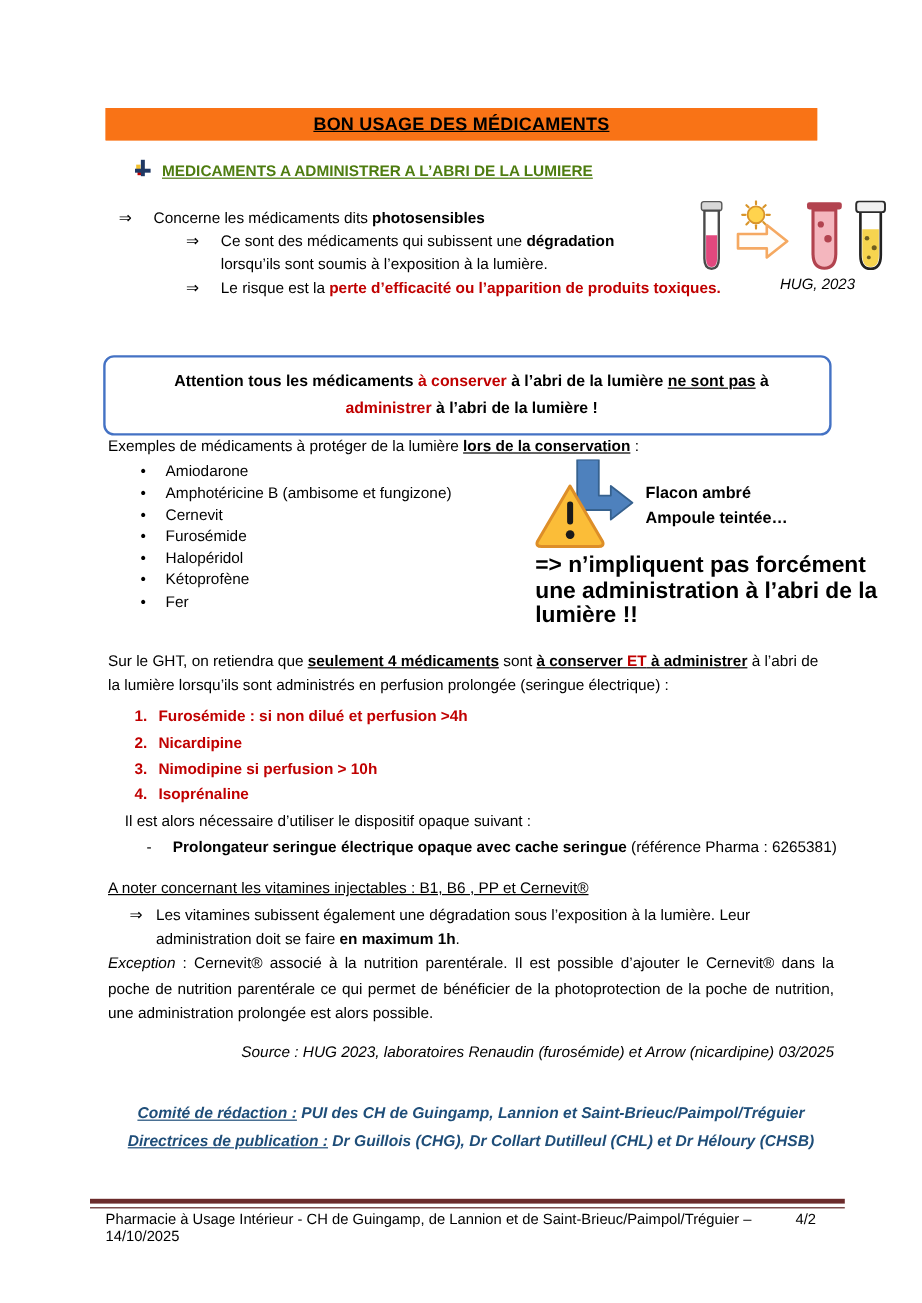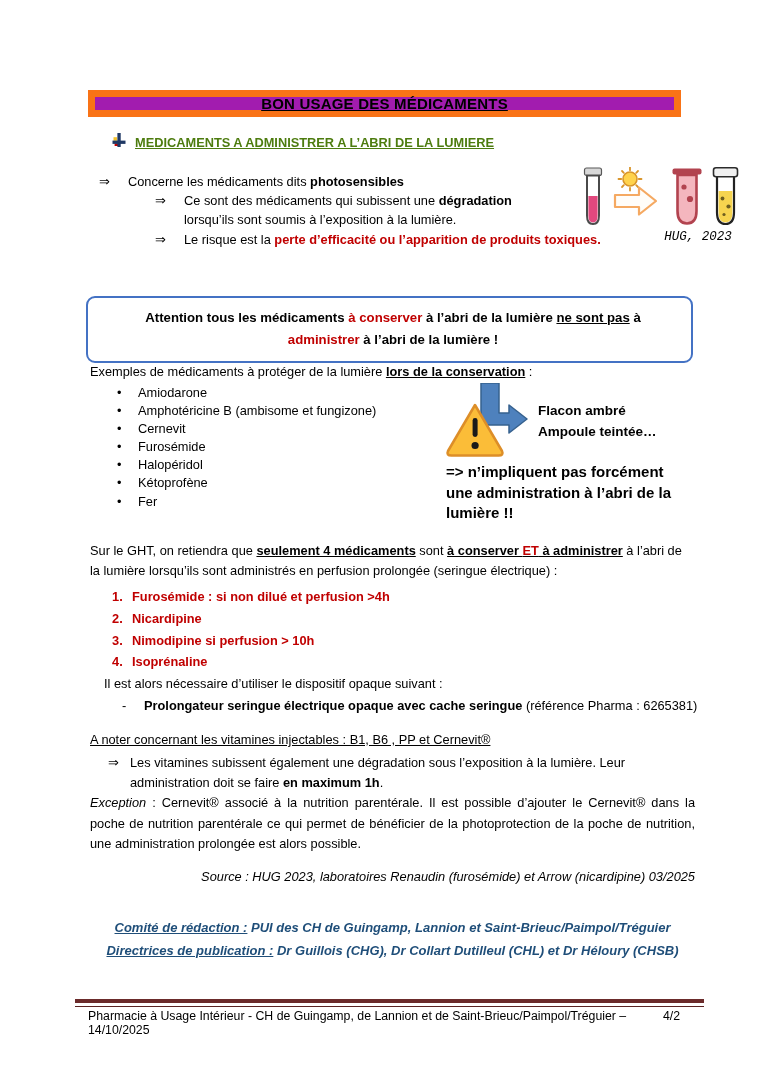--- a/index.html
+++ b/index.html
@@ -9,60 +9,60 @@
     overflow:hidden;
   }
   .b { font-weight:bold; }
   .u { text-decoration:underline; }
   .red { color:#C00000; }
   .it { font-style:italic; }
 
   
   .title-box{
     position:absolute; left:88px; top:90px; width:593px; height:27px;
-    background:#a21caf; border:7px solid #f97316; box-sizing:border-box;
+    background:#f97316; border:7px solid #f97316; box-sizing:border-box;
     display:flex; align-items:center; justify-content:center;
   }
   .title-box span{ font-size:15px; font-weight:bold; text-decoration:underline; letter-spacing:.2px; }
 
   
   .section-heading{ position:absolute; left:112px; top:133px; display:flex; align-items:center; gap:9px; }
   .section-heading .txt{ color:#4d7c0f; font-weight:bold; font-size:12.8px; text-decoration:underline; }
 
   
   .intro{ position:absolute; left:99px; top:172px; font-size:12.8px; line-height:19.2px; white-space:nowrap; }
   .arrow-item{ position:relative; padding-left:29px; }
   .arrow-item::before{ content:"\21D2"; position:absolute; left:0; top:0; font-size:13px; }
   .intro .lvl2{ margin-left:56px; }
   .intro .cont{ margin-left:85px; }
 
   
   .tubes{ position:absolute; left:578px; top:167px; width:170px; height:82px; }
-  .tube-caption{ position:absolute; left:72px; top:63px; width:96px; text-align:center;
-    font-size:12.5px; font-style:italic;font-family:Liberation Mono, monospace; }
+  .tube-caption{ position:absolute; left:72px; top:63px; width:96px; 
+    font-size:12.5px; font-style:italic; }
 
   
   .alert-box{
     position:absolute; left:86px; top:296px; width:607px; box-sizing:border-box;
     border:2.5px solid #4472C4; border-radius:9px; padding:9px 1px 10px 8px;
     text-align:center; font-size:13.2px; font-weight:bold; line-height:22px; white-space:nowrap;
   }
 
   
   .examples{ position:absolute; left:90px; top:364px; font-size:12.8px; }
   .examples ul{ list-style:none; margin:5px 0 0 0; padding:0; }
   .examples li{ position:relative; padding-left:48px; line-height:18.1px; }
   .examples li::before{ content:"\2022"; position:absolute; left:27px; }
 
   
   .warn-group{ position:absolute; left:443px; top:383px; width:256px; height:140px; }
   .warn-group .elbow{ position:absolute; left:30px; top:0; }
   .warn-group .tri{ position:absolute; left:0; top:18px; }
   .flacon{ position:absolute; left:95px; top:17px; font-size:13.5px; font-weight:bold; line-height:21px; }
-  .warn-note{ position:absolute; left:3px; top:79px; font-size:15px; font-weight:bold; line-height:20.5px; white-space:nowrap; }
+  .warn-note{ position:absolute; left:3px; top:79px; font-size:19px; font-weight:bold; line-height:20.5px; white-space:nowrap; }
 
   
   .ght{ position:absolute; left:90px; top:541px; width:606px; font-size:12.8px; line-height:20px; }
   .ght .ln{ white-space:nowrap; }
   .ght ol{ list-style:none; margin:5px 0 0 0; padding:0; counter-reset:n; }
   .ght li{ position:relative; padding-left:42px; line-height:21.8px; color:#C00000; font-weight:bold; }
   .ght li::before{ counter-increment:n; content:counter(n) "."; position:absolute; left:22px; }
 
   
   .device{ position:absolute; left:104px; top:674px; font-size:12.8px; line-height:20px; white-space:nowrap; }

